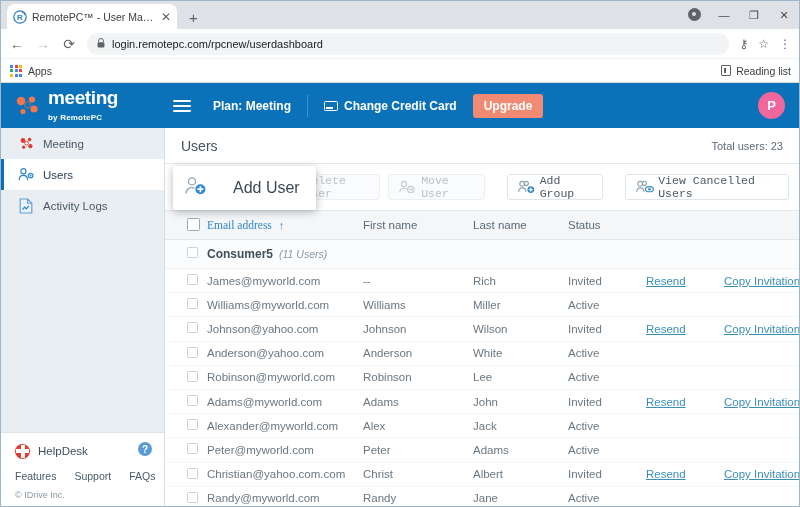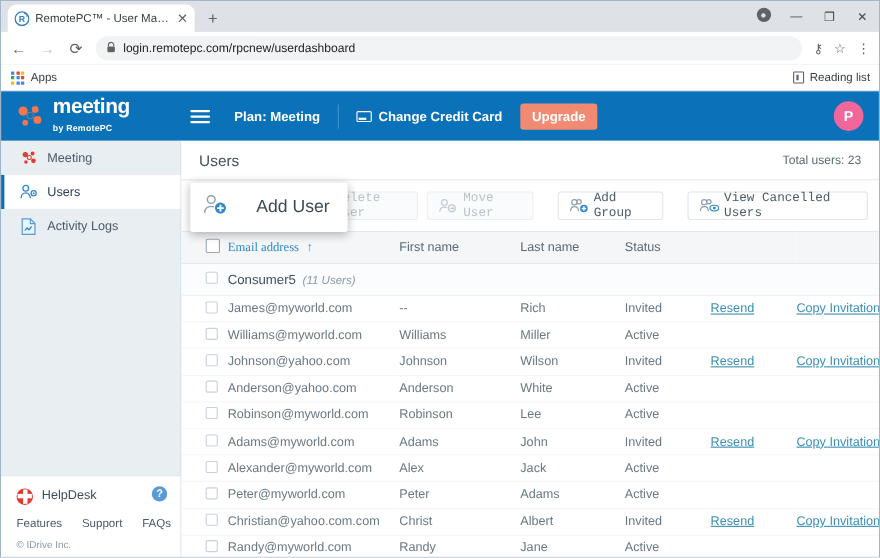--- a/index.html
+++ b/index.html
@@ -164,21 +164,21 @@
   .sort-arrow { color:#2f89cc; margin-left:7px; font-size:11px;}
   .col-cb { width:42px; padding-left:22px; }
   .col-email { width:156px; }
   .col-first { width:110px; }
   .col-last { width:95px; }
   .col-status { width:78px; }
   .col-resend { width:78px; }
   .col-copy { width:90px; }
   .grp-row { background:#fbfcfd; border-bottom:1px solid #eef2f5; }
   .grp-row td { height:29px; font-size:12px; color:#3f4f5b; }
-  .grp-name { font-weight:normal; }
+  .grp-name { font-weight:bold; }
   .grp-count { color:#8b99a4; font-style:italic; font-size:10.5px; margin-left:6px;}
   .data-row td { height:24.2px; font-size:11.5px; color:#6a7883; border-bottom:1px solid #f4f6f8;}
   .st-invited { color:#e5873b; }
   .st-active { color:#6a7883; }
   .lnk { color:#3b8fb5; text-decoration:underline; font-size:11.5px; cursor:pointer; }
   .cb {
     width:11px;height:11px;border:1px solid #c8d2da;border-radius:1.5px;background:#fff;
     display:inline-block; cursor:pointer;
   }
   .cb.hdr { border-color:#9aa7b1; width:13px;height:13px;}

